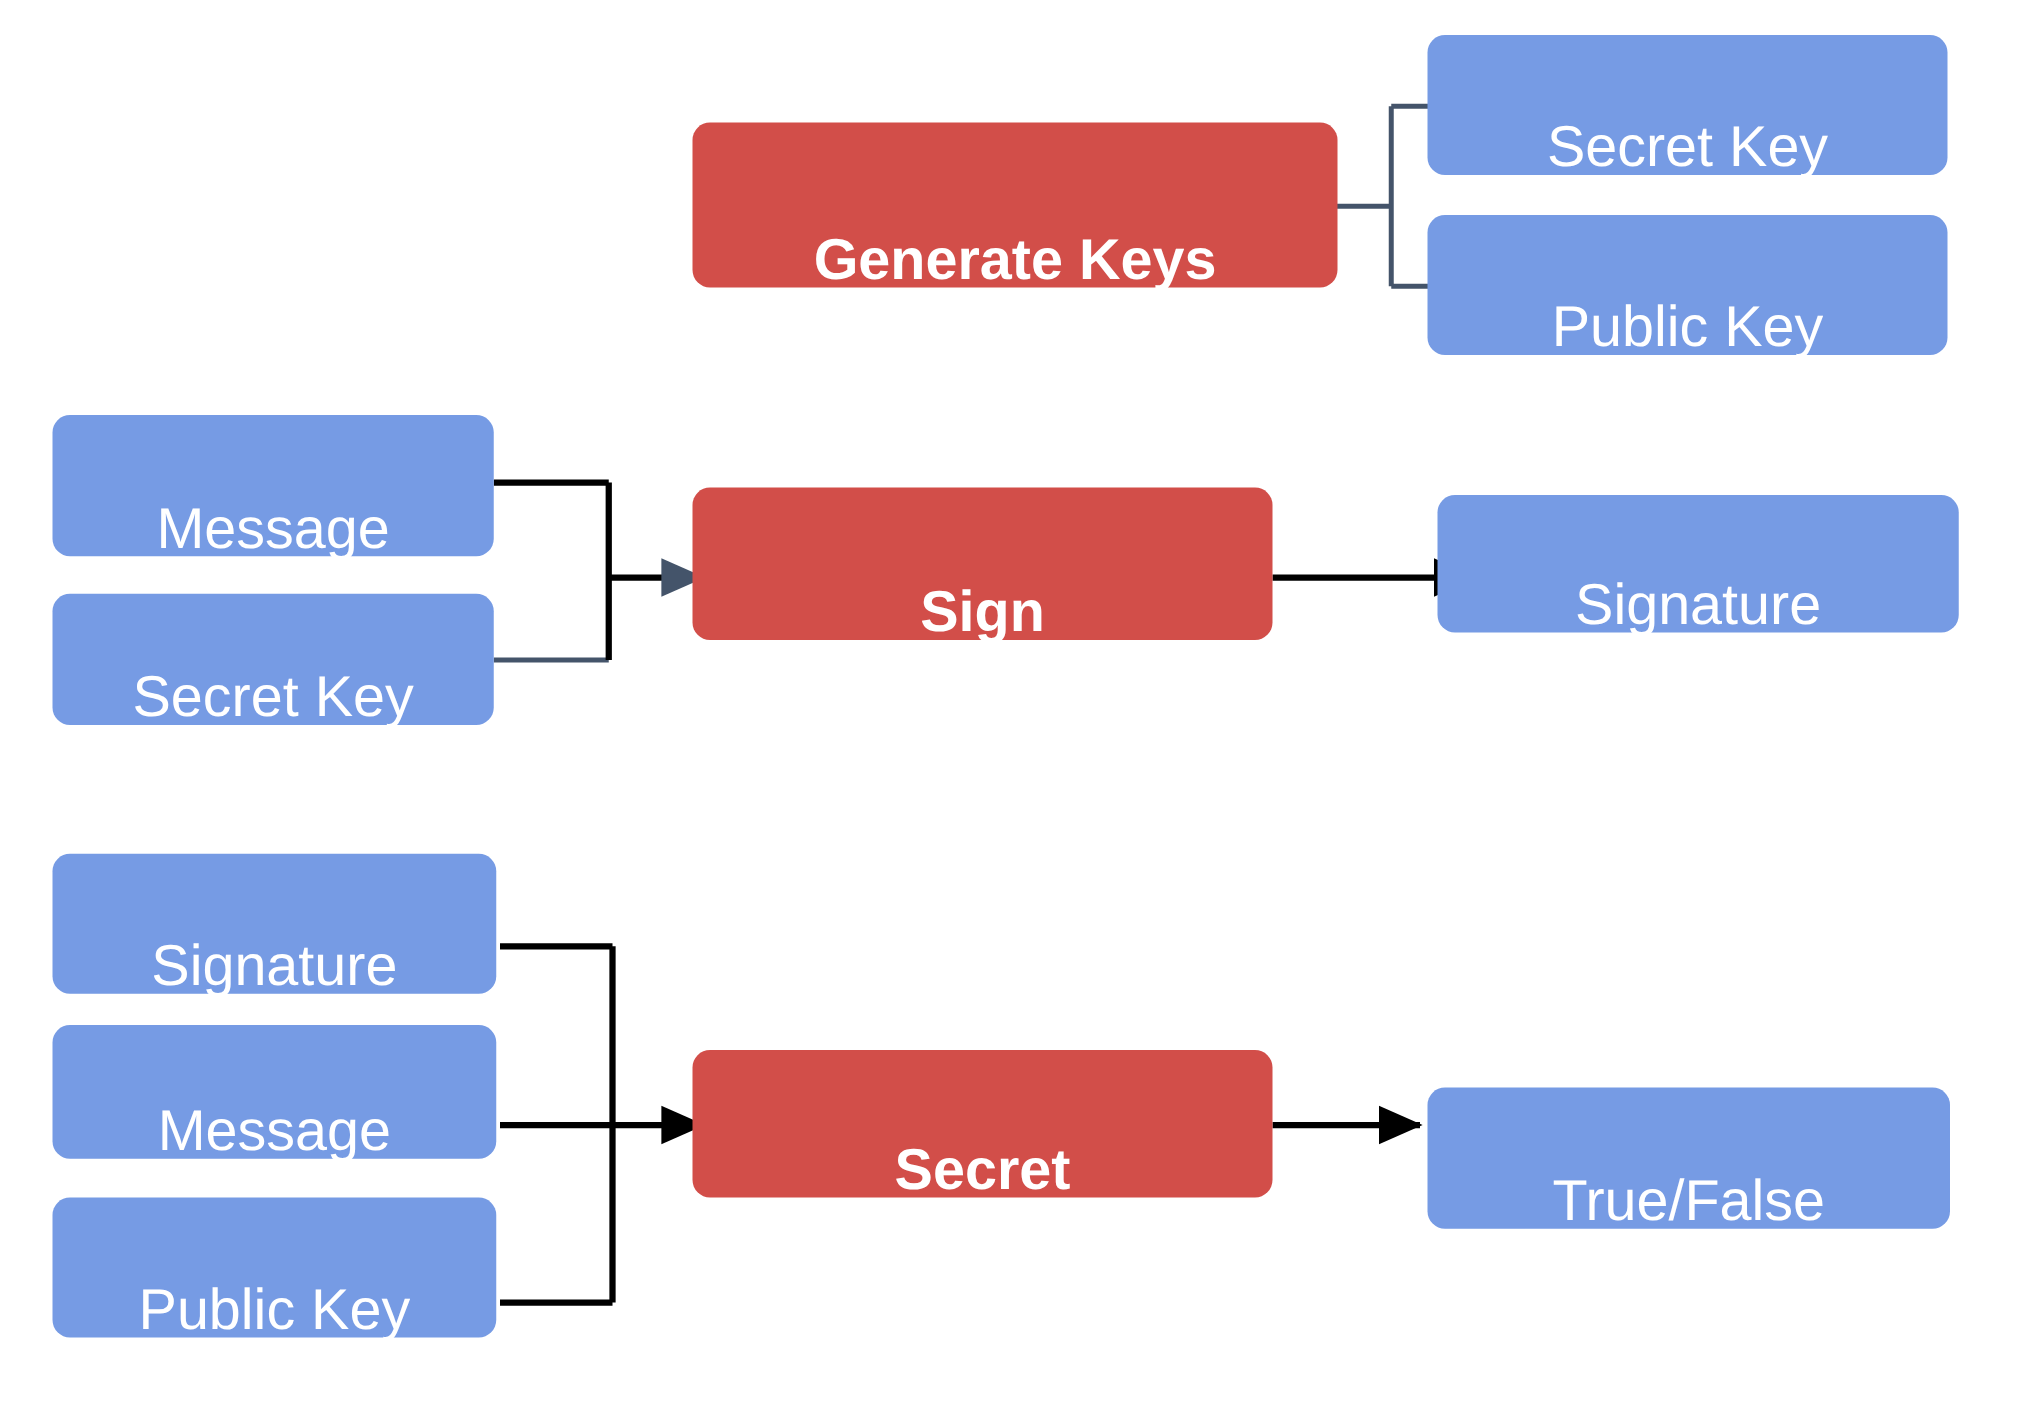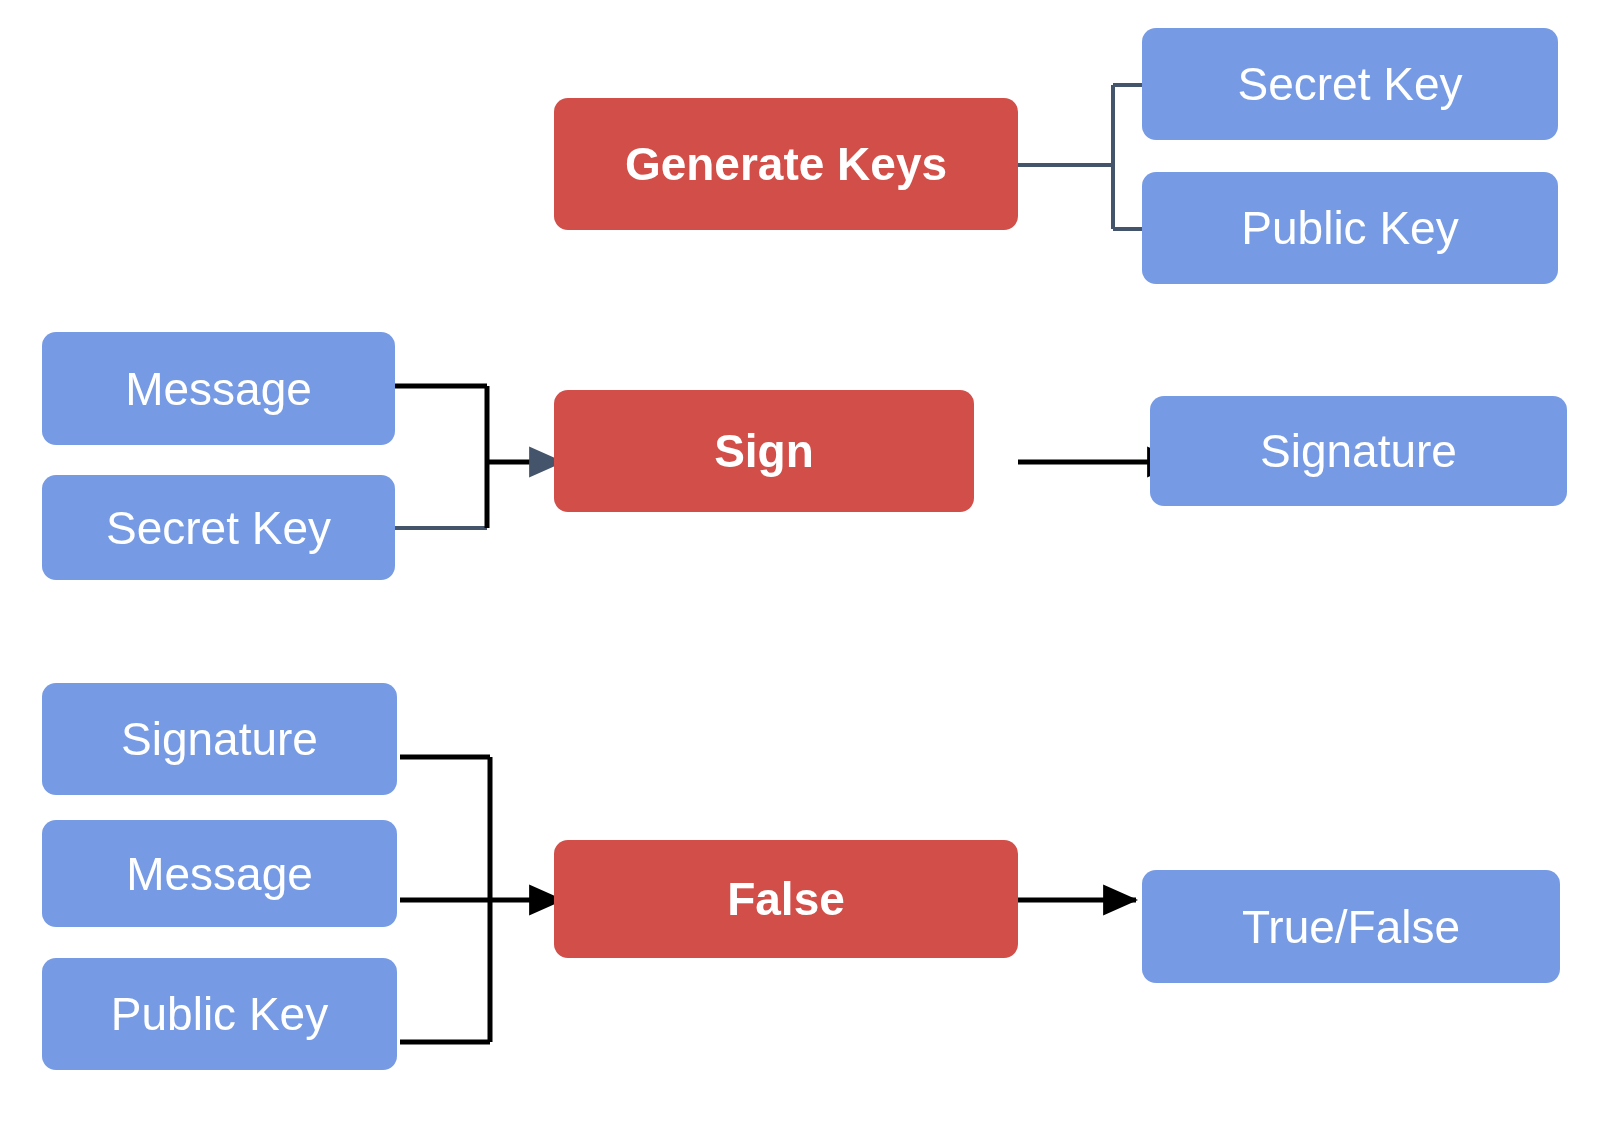--- a/index.html
+++ b/index.html
@@ -23,21 +23,21 @@
     top: 0;
     width: 1618px;
     height: 1132px;
     pointer-events: none;
   }
   .node {
     position: absolute;
     box-sizing: border-box;
     border-radius: 14px;
     display: flex;
-    align-items: center;
+    align-items: flex-end;
     justify-content: center;
     color: #ffffff;
     white-space: nowrap;
     z-index: 2;
   }
   .node.blue {
     background: #769BE4;
     font-size: 46px;
     font-weight: 400;
   }
@@ -90,61 +90,61 @@
       <path d="M 400 1042 L 490 1042" stroke="#000000" stroke-width="5" fill="none"></path>
       <path d="M 490 757 L 490 1042" stroke="#000000" stroke-width="5" fill="none"></path>
       <path d="M 490 900 L 562 900" stroke="#000000" stroke-width="5" fill="none" marker-end="url(#arrowBlack)"></path>
     </g>
 
     <g>
       <path d="M 1018 900 L 1136 900" stroke="#000000" stroke-width="5" fill="none" marker-end="url(#arrowBlack)"></path>
     </g>
   </svg>
 
-  <div class="node red" style="left:554px; top:98px; width:464px; height:132px;">
+  <div class="node red" style="left:554px; top:98px; width:516px; height:132px;">
     <span class="node-label">Generate Keys</span>
   </div>
 
   <div class="node blue" style="left:1142px; top:28px; width:416px; height:112px;">
     <span class="node-label">Secret Key</span>
   </div>
 
   <div class="node blue" style="left:1142px; top:172px; width:416px; height:112px;">
     <span class="node-label">Public Key</span>
   </div>
 
   <div class="node blue" style="left:42px; top:332px; width:353px; height:113px;">
     <span class="node-label">Message</span>
   </div>
 
   <div class="node blue" style="left:42px; top:475px; width:353px; height:105px;">
     <span class="node-label">Secret Key</span>
   </div>
 
-  <div class="node red" style="left:554px; top:390px; width:420px; height:122px;">
+  <div class="node red" style="left:554px; top:390px; width:464px; height:122px;">
     <span class="node-label">Sign</span>
   </div>
 
   <div class="node blue" style="left:1150px; top:396px; width:417px; height:110px;">
     <span class="node-label">Signature</span>
   </div>
 
   <div class="node blue" style="left:42px; top:683px; width:355px; height:112px;">
     <span class="node-label">Signature</span>
   </div>
 
   <div class="node blue" style="left:42px; top:820px; width:355px; height:107px;">
     <span class="node-label">Message</span>
   </div>
 
   <div class="node blue" style="left:42px; top:958px; width:355px; height:112px;">
     <span class="node-label">Public Key</span>
   </div>
 
   <div class="node red" style="left:554px; top:840px; width:464px; height:118px;">
-    <span class="node-label">False</span>
+    <span class="node-label">Secret</span>
   </div>
 
   <div class="node blue" style="left:1142px; top:842px; width:418px; height:113px;margin-top:28px;">
     <span class="node-label">True/False</span>
   </div>
 
 </div>
 
 </body></html>

